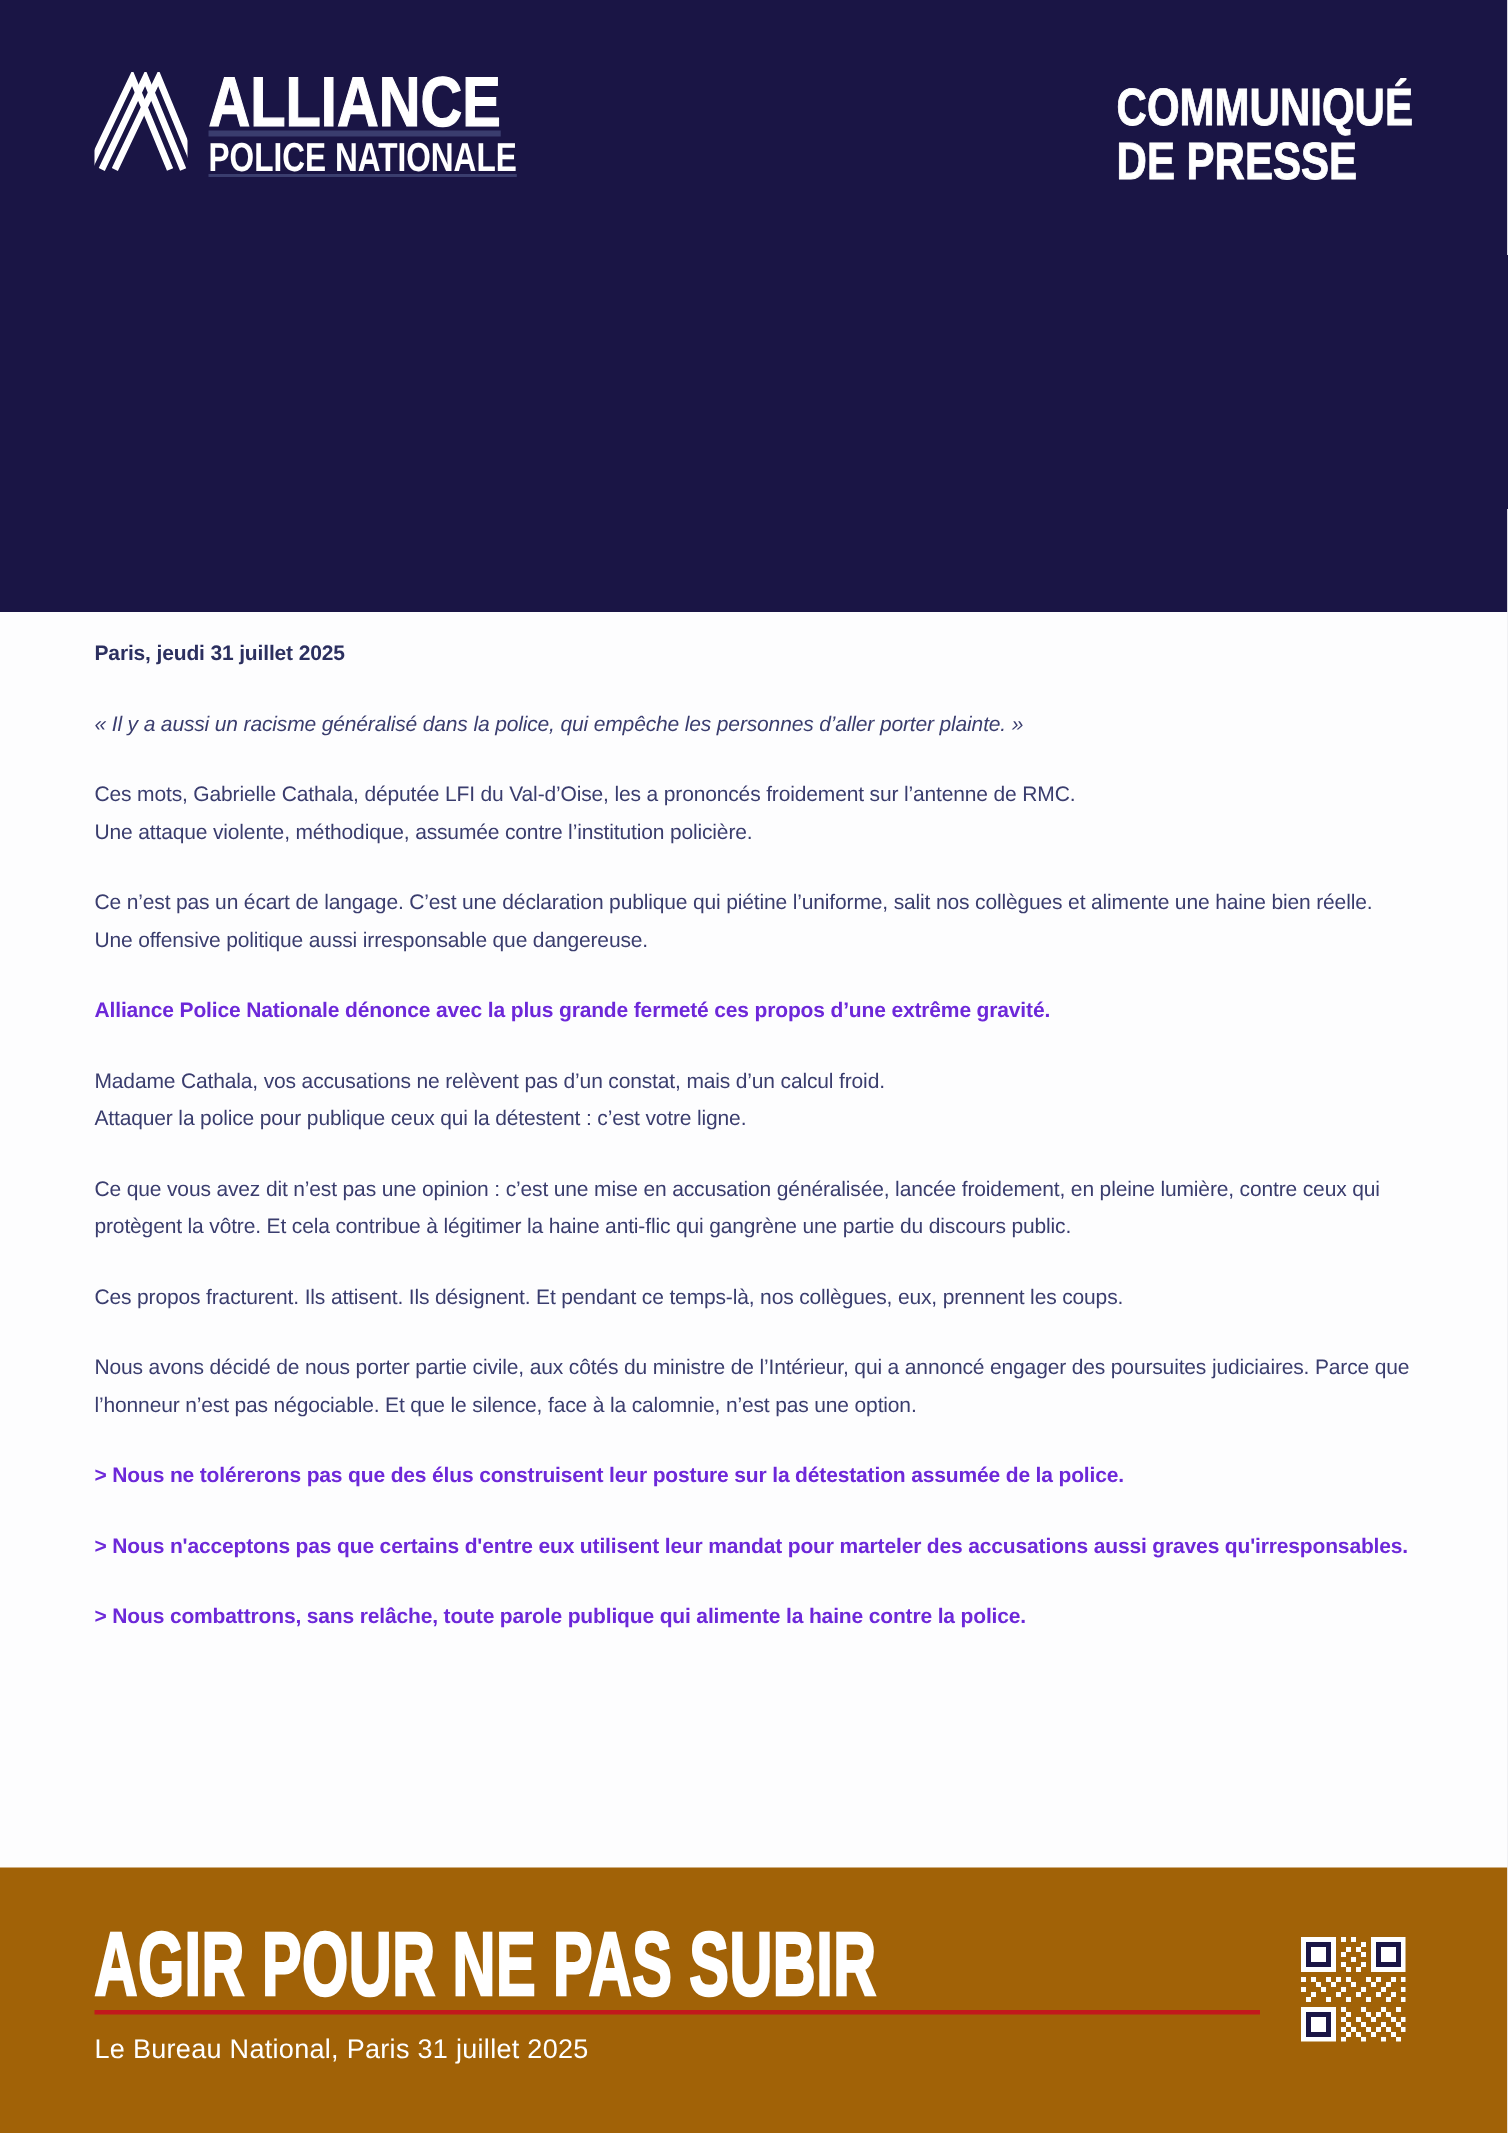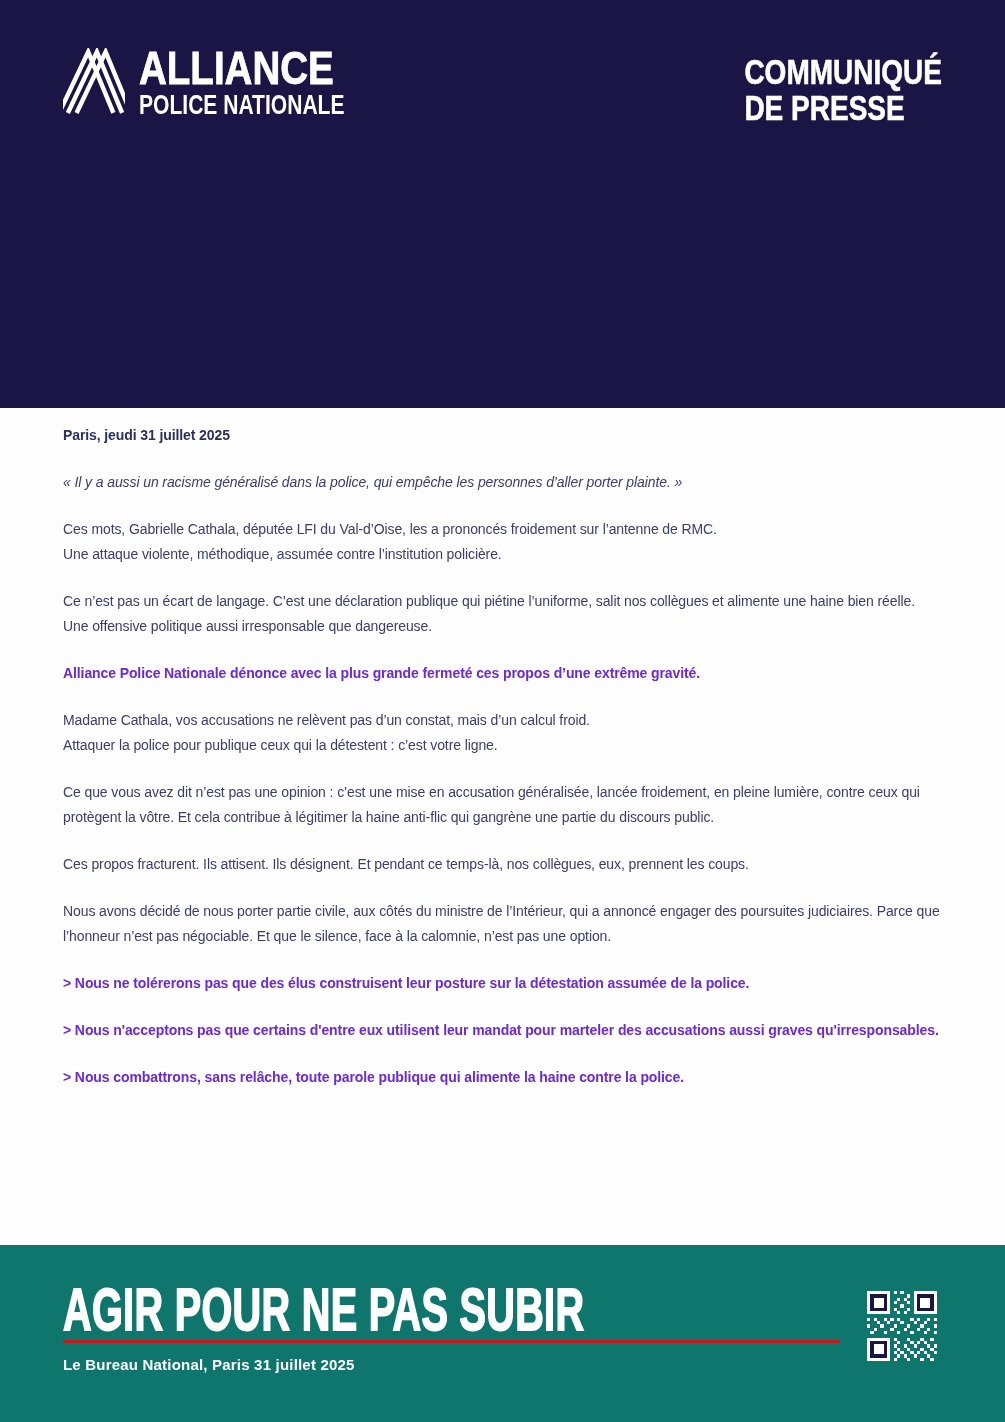--- a/index.html
+++ b/index.html
@@ -17,21 +17,21 @@
     box-sizing:border-box;
     height:408px;
     background:#1a1545;
     padding:46px 63px 0 63px;
   }
   .logo-row{
     display:flex;justify-content:space-between;align-items:flex-start;
   }
   .logo{display:flex;align-items:flex-start;gap:14px;}
   .logo-icon{flex:0 0 auto;margin-top:2px;}
-  .logo-text{display:flex;flex-direction:column;}
+  .logo-text{display:flex;flex-direction:column;text-decoration:underline;}
   .logo-brand{
     display:inline-block;color:#fff;font-weight:bold;font-size:47px;line-height:44px;
     letter-spacing:0px;transform:scaleX(.82);transform-origin:0 0;white-space:nowrap;
     -webkit-text-stroke:.8px #fff;
   }
   .logo-sub{
     display:inline-block;color:#fff;font-weight:bold;font-size:27px;line-height:30px;
     transform:scaleX(.78);transform-origin:0 0;white-space:nowrap;
   }
   .kicker{text-align:left;margin-top:8px;}
@@ -60,34 +60,34 @@
     white-space:pre-line;
   }
   .dateline{font-weight:bold;color:#2c3060;}
   .p-italic{font-style:italic;}
   .p-bold{font-weight:bold;color:#6d28d9;}
   
   .footer{
     box-sizing:border-box;
     position:absolute;left:0;bottom:0;
     width:100%;height:177px;
-    background:#0f766e;
+    background:#a16207;
     padding:38px 63px 0 63px;
   }
   .slogan{
     display:block;color:#fff;font-weight:bold;font-size:60px;line-height:54px;
     transform:scaleX(.66);transform-origin:0 50%;white-space:nowrap;
     letter-spacing:.5px;
     -webkit-text-stroke:1.8px #fff;
   }
   .redline{
     width:777px;height:3px;background:#c2191c;margin-top:3px;
   }
   .byline{
-    margin-top:13px;color:#fff;font-weight:bold;font-size:15px;letter-spacing:.2px;
+    margin-top:13px;color:#fff;font-weight:normal;font-size:18px;letter-spacing:.2px;
   }
   .qr{
     position:absolute;right:68px;top:46px;
   }
 </style>
 </head>
 <body>
 
 <div class="page">
 

